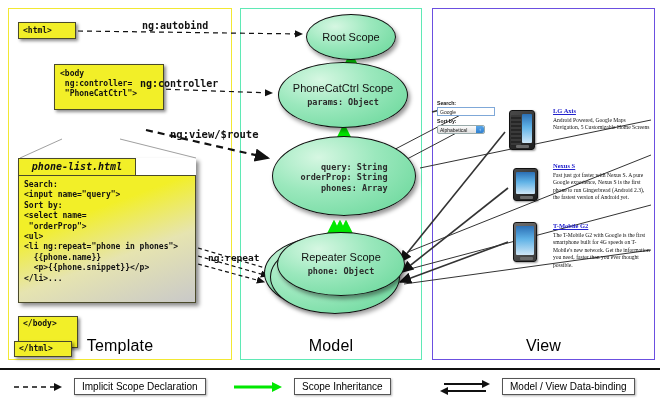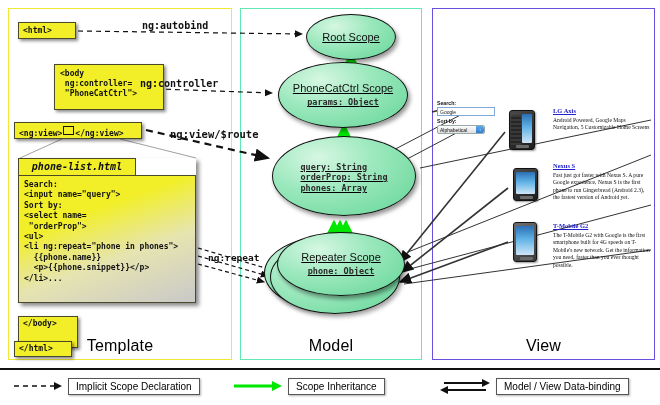--- a/index.html
+++ b/index.html
@@ -40,21 +40,21 @@
             border:1.5px solid #4a4a2a;box-sizing:border-box;
             background:linear-gradient(160deg,#f2ef28 0%,#f2ef28 32%,#e6e4b0 62%,#c9c9c9 100%);
             font-family:"DejaVu Sans Mono",monospace;font-size:8px;font-weight:bold;
             color:#111;padding:4px 5px;white-space:pre;line-height:1.3;}
 
   
   .scope{position:absolute;border-radius:50%;border:1.6px solid #111;
          background:radial-gradient(ellipse at 32% 26%, #d6f7e2 0%, #9be8bd 42%, #63d596 100%);
          box-shadow:2px 3px 4px rgba(0,0,0,.42);
          display:flex;flex-direction:column;align-items:center;justify-content:center;
-         box-sizing:border-box;text-align:left;text-decoration:underline;}
+         box-sizing:border-box;text-align:right;}
   .scope .title{font-size:11px;color:#111;line-height:1.12;}
   .scope .props{font-family:"DejaVu Sans Mono",monospace;font-size:8.5px;
                 font-weight:bold;color:#2b2b2b;line-height:1.25;margin-top:3px;
                 white-space:pre;}
   #scope-root{left:306px;top:14px;width:90px;height:46px;}
   #scope-catctrl{left:278px;top:62px;width:130px;height:66px;}
   #scope-listctrl{left:272px;top:136px;width:144px;height:80px;}
   .rep-ghost{position:absolute;border-radius:50%;border:1.6px solid #111;
              background:radial-gradient(ellipse at 32% 26%, #d6f7e2 0%, #9be8bd 45%, #63d596 100%);
              box-shadow:2px 3px 4px rgba(0,0,0,.35);}
@@ -104,21 +104,21 @@
   .elabel{position:absolute;font-family:"DejaVu Sans Mono",monospace;font-weight:bold;
           color:#111;background:transparent;white-space:nowrap;}
   #lbl-autobind{left:142px;top:20px;font-size:10px;}
   #lbl-controller{left:140px;top:78px;font-size:10px;}
   #lbl-ngview{left:170px;top:128px;font-size:10.5px;}
   #lbl-repeat{left:208px;top:252px;font-size:9.5px;}
 
   
   #legend{position:absolute;left:0;top:368px;width:660px;height:37px;
           border-top:2px solid #111;}
-  .lg-item{position:absolute;top:8px;display:flex;align-items:flex-start;gap:6px;}
+  .lg-item{position:absolute;top:8px;display:flex;align-items:flex-end;gap:12px;}
   #lg1{left:12px;} #lg2{left:232px;} #lg3{left:440px;}
   .lg-box{border:1.5px solid #555;background:#fff;font-size:10px;color:#000;
           padding:2px 7px;box-shadow:1px 1px 2px rgba(0,0,0,.3);}
   .lg-art{width:50px;height:16px;}
 </style>
 </head>
 <body>
 
 <div class="stage">
 
@@ -179,23 +179,20 @@
     <path d="M508,242 L400,282" stroke="#333" stroke-width="1.6" fill="none" marker-end="url(#ar-thick)"></path>
     <path d="M440,110 L432,112" stroke="#333" stroke-width="1.6" fill="none"></path>
   </svg>
 
   <div class="ybox" id="box-html">&lt;html&gt;</div>
 
   <div class="ybox" id="box-body">&lt;body
  ng:controller=
  "PhoneCatCtrl"&gt;</div>
 
-  <div class="ybox" id="box-ngview">
-    <span>&lt;ng:view&gt;</span><span class="ngview-slot"></span><span>&lt;/ng:view&gt;</span>
-  </div>
 
   <div id="tpl-callout">
     <div id="tpl-tab">phone-list.html</div>
     <div id="tpl-body">Search:
 &lt;input name="query"&gt;
 Sort by:
 &lt;select name=
  "orderProp"&gt;
 &lt;ul&gt;
 &lt;li ng:repeat="phone in phones"&gt;

